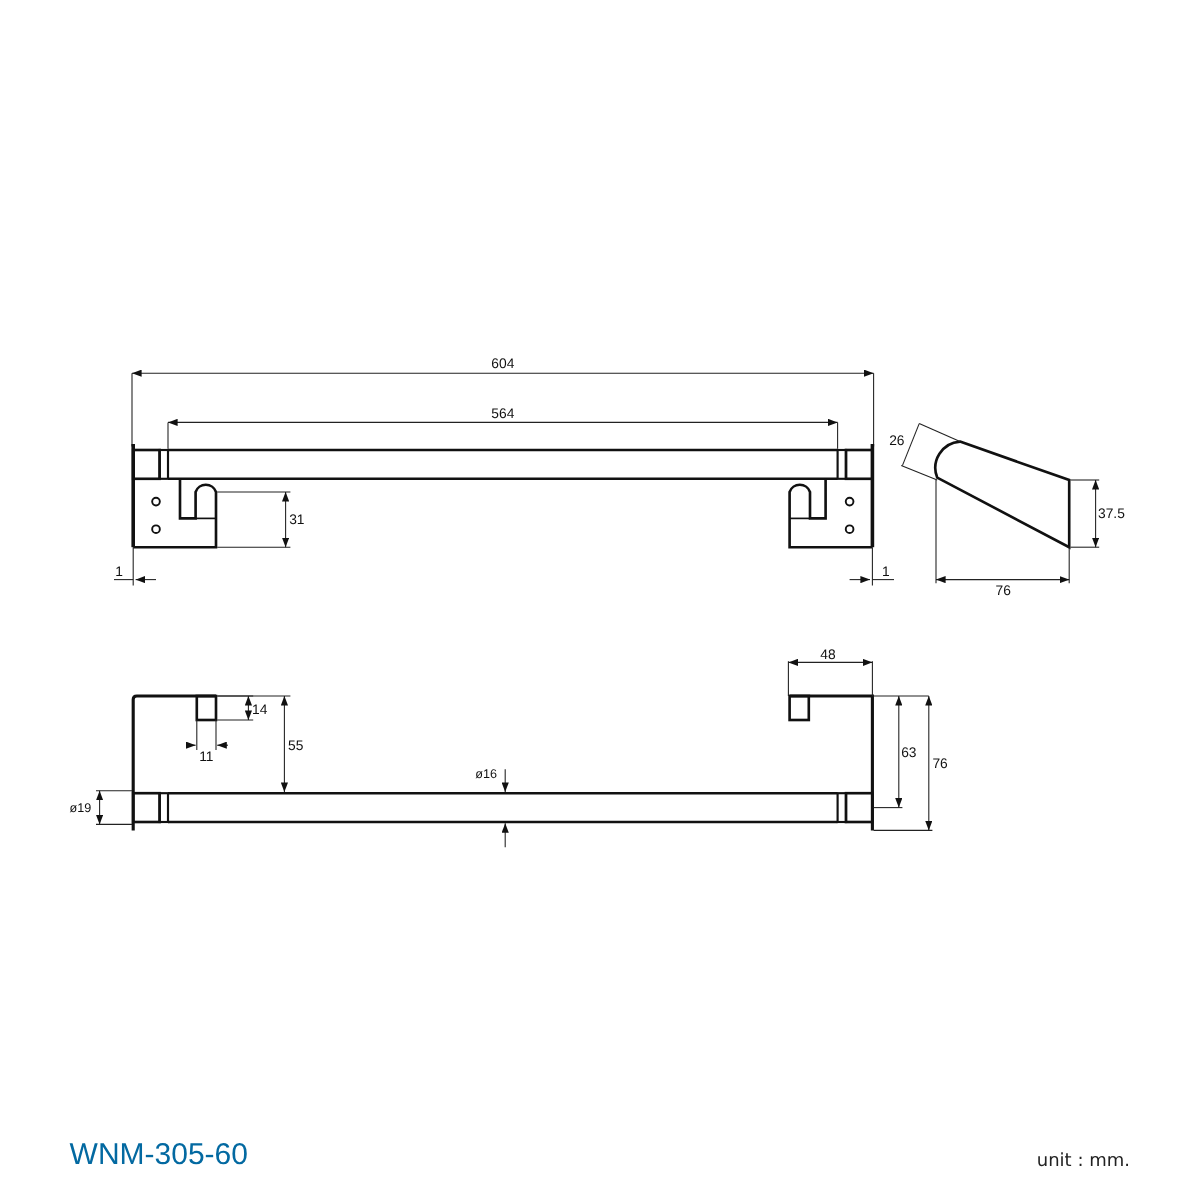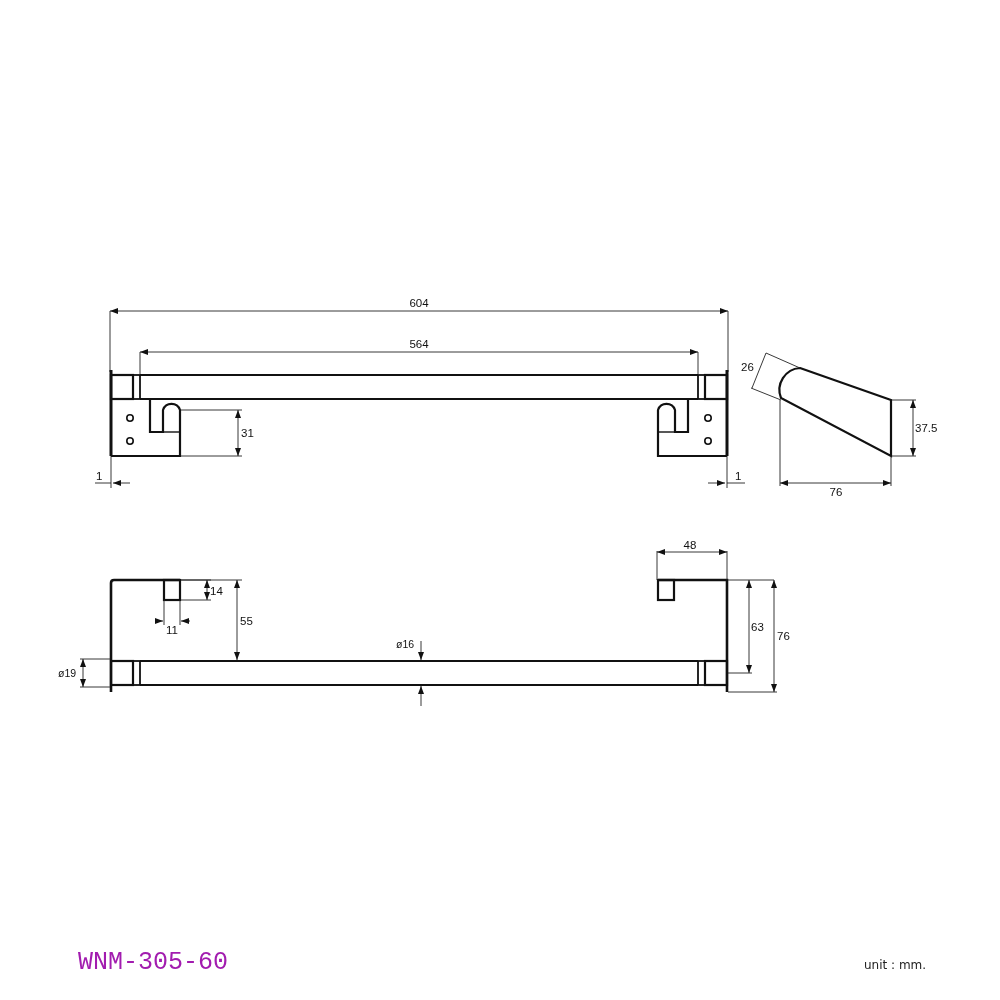--- a/index.html
+++ b/index.html
@@ -1,22 +1,22 @@
 <!DOCTYPE html>
 <html><head>
 <meta charset="utf-8">
 <style>
   html, body { margin:0; padding:0; background:#ffffff; }
   body { width:1000px; height:1000px; position:relative; overflow:hidden; font-family:"Liberation Sans", sans-serif; }
   svg { position:absolute; left:0; top:0; }
   .dimtxt { font-family:"Liberation Sans", sans-serif; font-size:11.5px; fill:#111; }
   .thick { stroke:#111; stroke-width:2.2; fill:none; }
   .thin { stroke:#222; stroke-width:0.9; fill:none; }
-  .model { position:absolute; left:58px; top:948px; font-family:Liberation Mono, monospace; font-size:25px; color:#a21caf; letter-spacing:0px;margin-left:20px; }
-  .unit { position:absolute; left:864px; top:958px; font-family:"DejaVu Sans", sans-serif; font-size:12px; color:#222; }
+  .model { position:absolute; left:58px; top:948px; font-family:Liberation Sans, sans-serif; font-size:25px; color:#0369a1; letter-spacing:0px; }
+  .unit { position:absolute; left:864px; top:958px; font-family:"DejaVu Sans", sans-serif; font-size:15px; color:#222; }
 </style>
 </head>
 <body>
 
 <svg width="1000" height="1000" viewBox="0 0 1000 1000">
   <defs>
     <marker id="arr" markerWidth="8" markerHeight="6" refX="8" refY="3" orient="auto-start-reverse" markerUnits="userSpaceOnUse">
       <path d="M0,0 L8,3 L0,6 z" fill="#111"></path>
     </marker>
   </defs>

